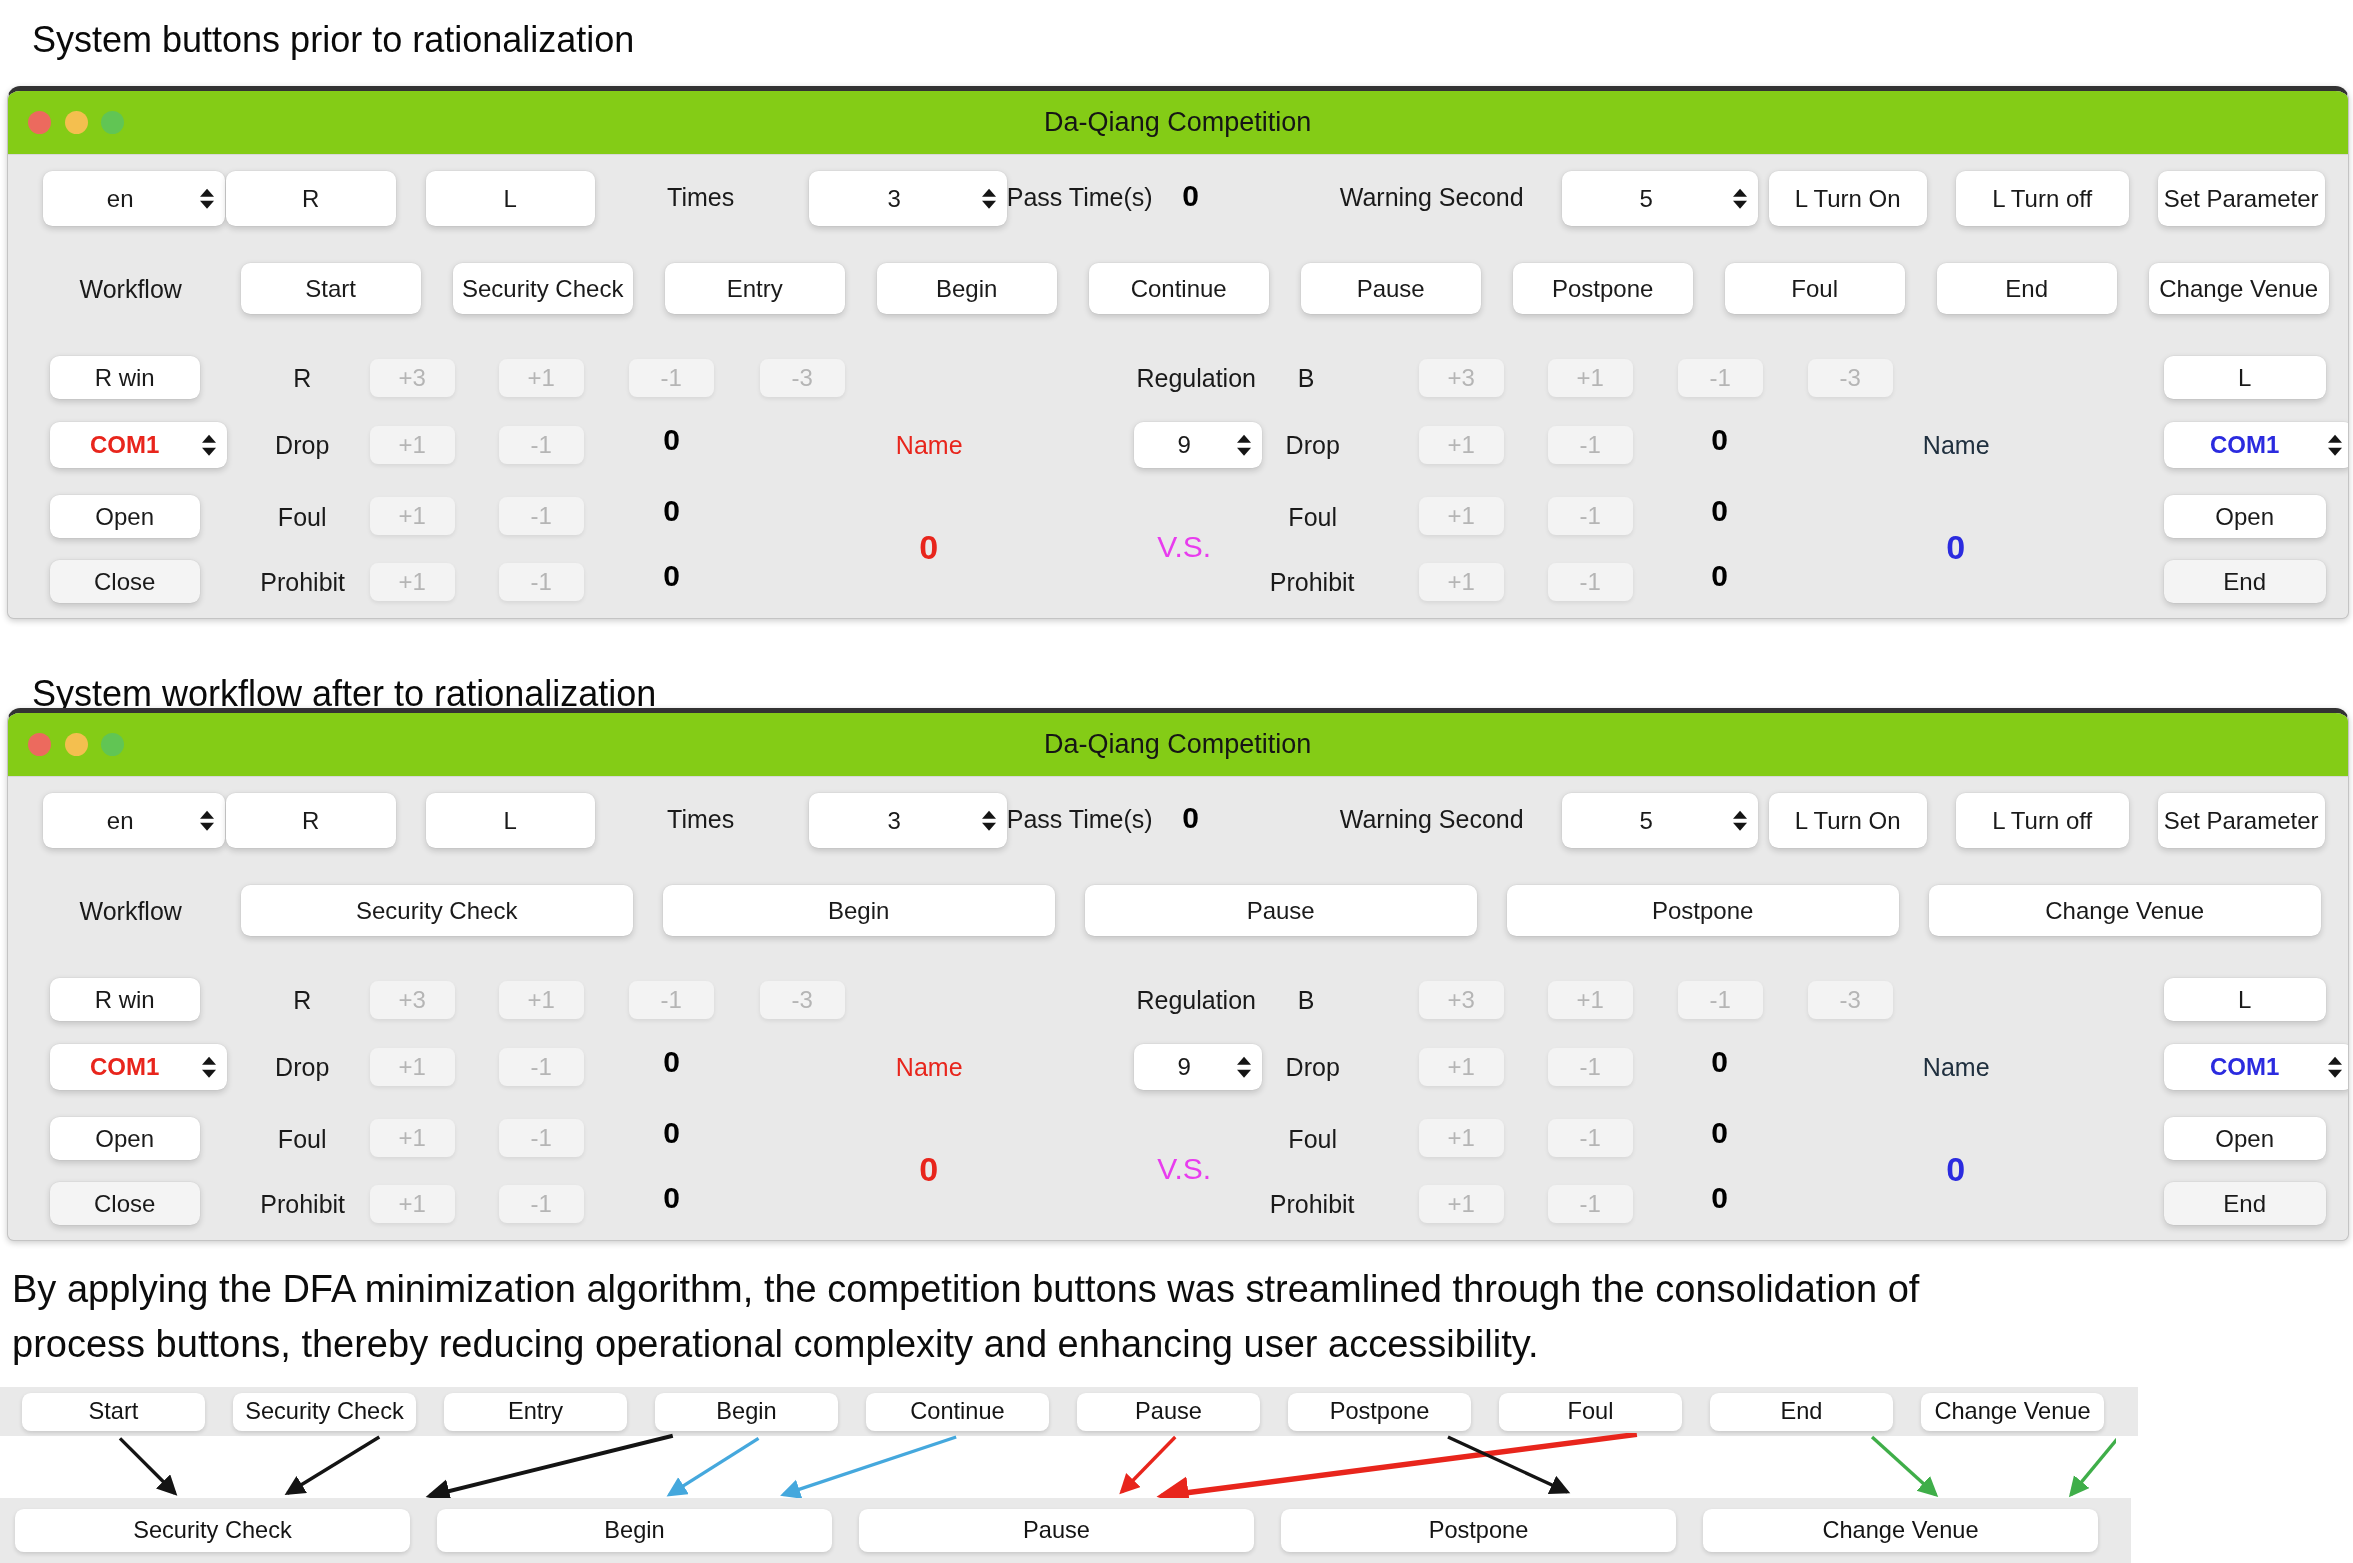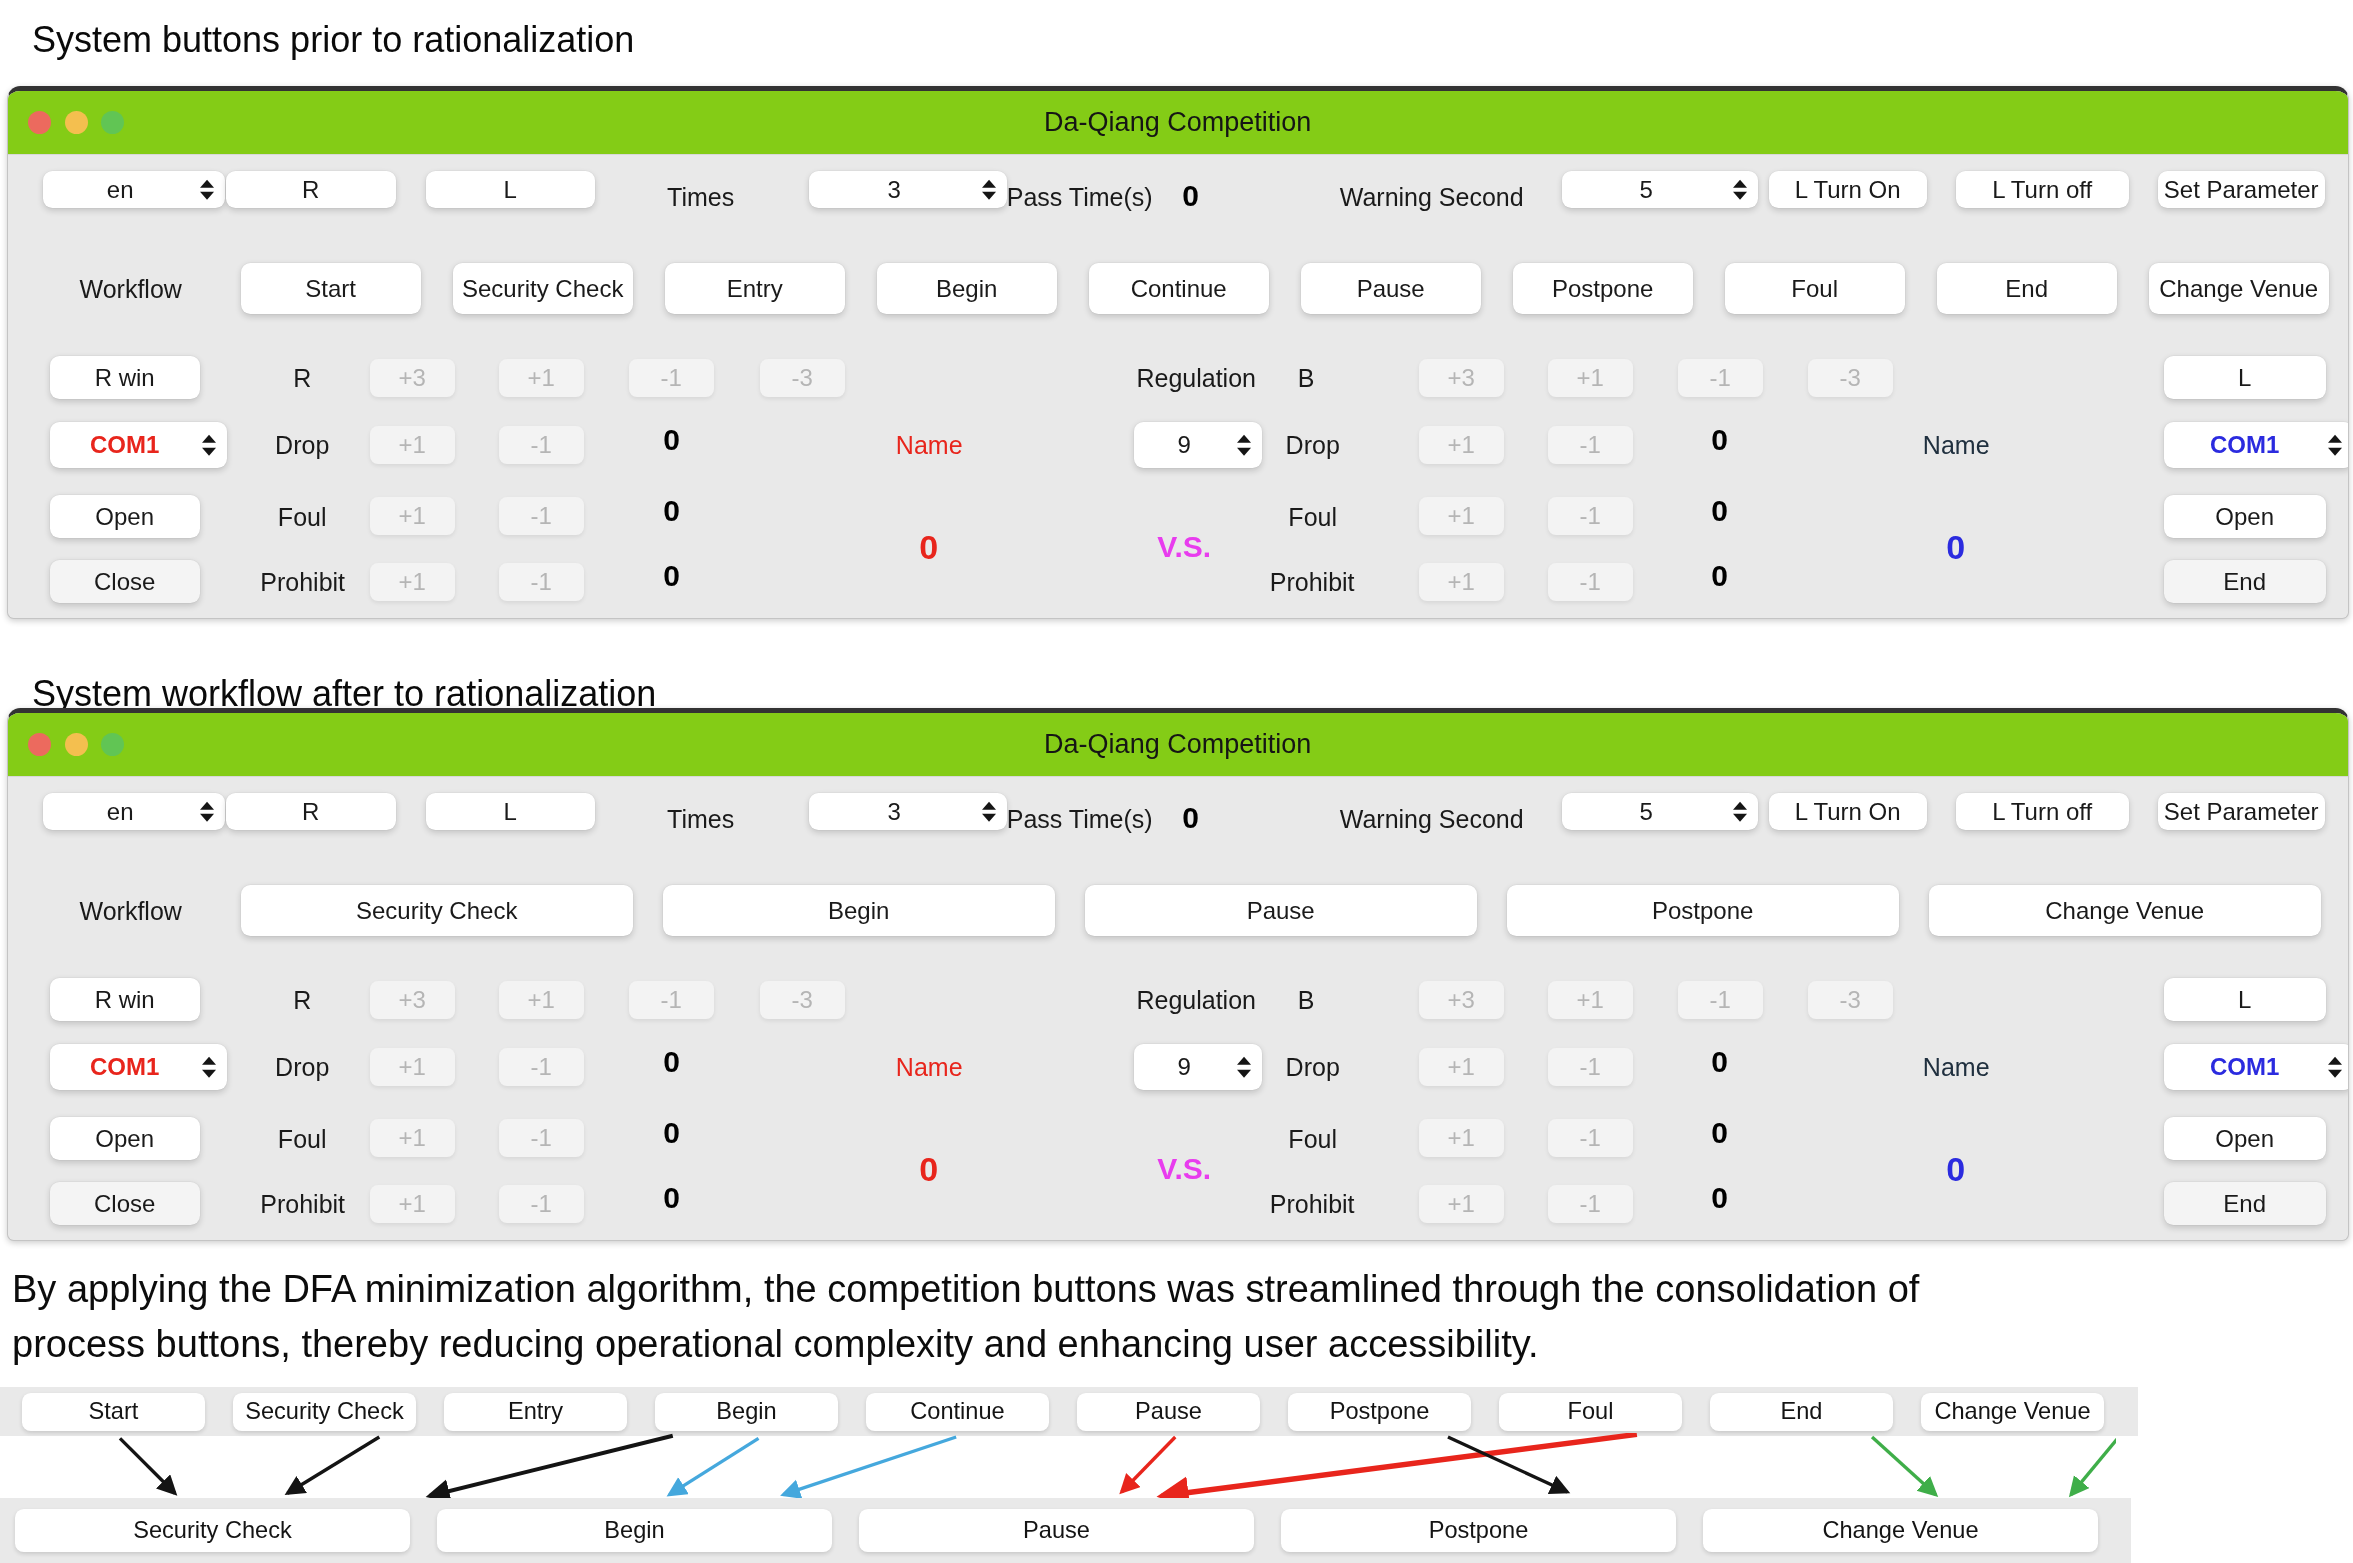--- a/index.html
+++ b/index.html
@@ -16,21 +16,21 @@
   #win2-slot .win{top:708px}
   .titlebar{position:absolute;left:0;top:0;width:100%;height:63px;background:#84cc16;
             border-bottom:1.3px solid #d8d8d8}
   .tl{position:absolute;top:19.5px;width:23px;height:23px;border-radius:50%}
   .tl-red{left:20px;background:#ec6a5e}
   .tl-yellow{left:57px;background:#f4bf4f}
   .tl-green{left:93px;background:#61c554}
   .title{width:100%;text-align:center;line-height:62px;font-size:27px;color:#151515}
 
   .lbl{position:absolute;font-size:25px;color:#1a1a1a;text-align:center}
-  .btn{position:absolute;height:37px;background:#fff;border-radius:9.4px;
+  .btn{position:absolute;height:55px;background:#fff;border-radius:9.4px;
        box-shadow:0 2.7px 6px rgba(0,0,0,.16),0 0 0 0.7px rgba(0,0,0,.03);
        display:flex;align-items:center;justify-content:center;font-size:24px;color:#1a1a1a}
   .btn.muted{background:#f4f4f4}
   .wfbtn{height:51px;position:static;flex:none}
   .wfrow{position:absolute;display:flex}
   .sel{padding-right:27px}
   .spin{position:absolute;right:10.8px;top:50%;transform:translateY(-50%);
         display:flex;flex-direction:column;gap:4.7px}
   .spin i{display:block;width:0;height:0;border-left:7.4px solid transparent;border-right:7.4px solid transparent}
   .spin .up{border-bottom:8.8px solid #151515}
@@ -38,21 +38,21 @@
 
   .sbtn{position:absolute;width:85px;height:38px;background:#f3f3f3;border-radius:8px;
         box-shadow:0 2px 4px rgba(0,0,0,.08);display:flex;align-items:center;justify-content:center;
         font-size:24px;color:#b5b5b5}
   .val{position:absolute;font-size:30px;font-weight:600;color:#000;text-align:center}
   .red{color:#e8251c}
   .blue{color:#2b2bdf}
   .navy{color:#20303f}
   .magenta{color:#e83cee}
   .bigval{position:absolute;font-size:34px;font-weight:600;text-align:center}
-  .vs{position:absolute;font-size:30px;font-weight:700;text-align:center}
+  .vs{position:absolute;font-size:30px;font-weight:400;text-align:center}
 
   
   .band{position:absolute;left:0;background:#e9e9e9;display:flex;align-items:center}
   .band-top{top:1387px;width:2116px;height:49px;padding-left:22px;gap:28px}
   .band-bottom{top:1498px;width:2116px;height:65px;padding-left:15px;gap:27px}
   .dbtn{flex:none;width:183px;height:38px;background:#fff;border-radius:8.8px;
         box-shadow:0 2px 4.7px rgba(0,0,0,.14);display:flex;align-items:center;justify-content:center;
         font-size:23.6px;color:#141414}
   .dbtn.wide{width:395px;height:43px}
   #arrows{position:absolute;left:0;top:1433px}

